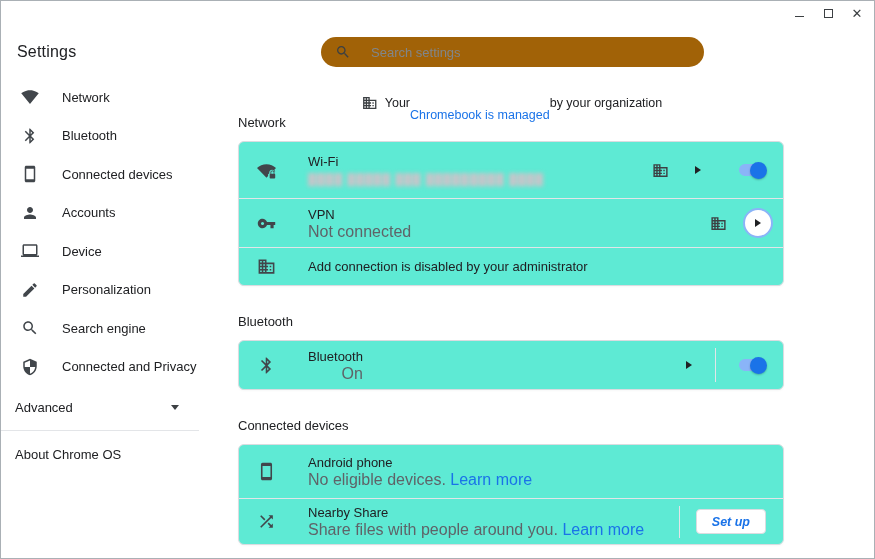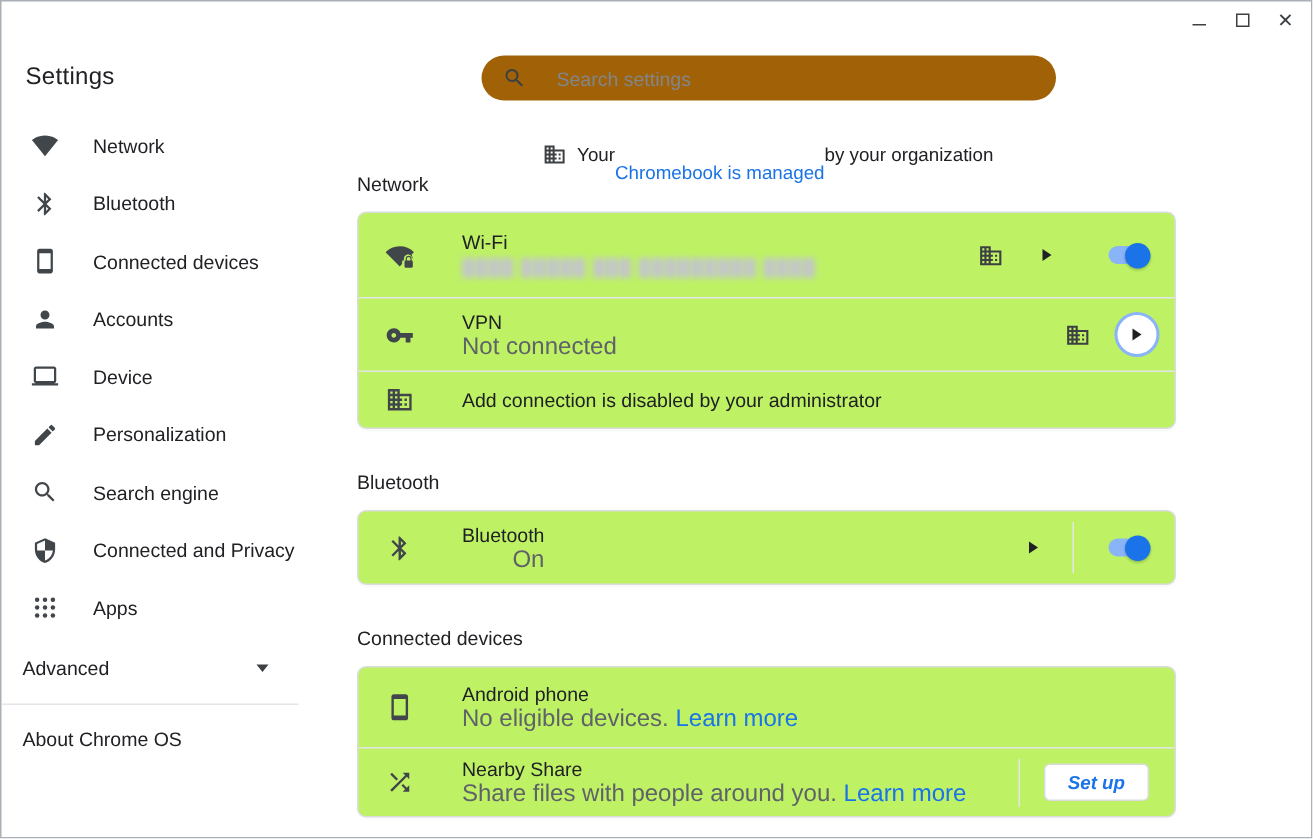--- a/index.html
+++ b/index.html
@@ -33,21 +33,21 @@
   .search-pill .ic { width:16px; height:16px; color:#3c4043; flex:0 0 16px; }
   .search-input { flex:1; margin-left:20px; border:none; outline:none; background:transparent; font-size:13px; color:#202124; font-family:inherit; }
   .search-input::placeholder { color:#80868b; }
   
   .managed-banner { position:absolute; left:511px; top:83px; transform:translateX(-50%); display:flex; align-items:center; white-space:nowrap; font-size:12.5px; color:#202124; }
   .managed-banner .ic { width:16px; height:16px; color:#3c4043; margin-right:7px; flex:0 0 16px; }
   .managed-link { color:#1a73e8; cursor:pointer;margin-top:24px; }
   
   .column { position:absolute; left:237px; top:108px; width:546px; }
   .section-header { font-size:13px; font-weight:500; color:#202124; margin-top:6px; height:15px; }
-  .card { margin-top:11px; background:#bef264; border:1px solid #dadce0; border-radius:6px; box-shadow:0 1px 2px rgba(60,64,67,.04); }
+  .card { margin-top:11px; background:#5eead4; border:1px solid #dadce0; border-radius:6px; box-shadow:0 1px 2px rgba(60,64,67,.04); }
   .section + .section { margin-top:28px; }
   .row { display:flex; align-items:center; padding:0 17px 0 18px; }
   .row + .row { border-top:1px solid #e3e5e8; }
   .row .lead-ic { width:19px; height:19px; color:#41464b; flex:0 0 19px; }
   .row-text { margin-left:32px; display:flex; flex-direction:column; justify-content:center; }
   .row-title { font-size:13px; color:#202124; line-height:16px; }
   .row-sub { font-size:16px; color:#5f6368; line-height:16px; margin-top:1px;text-align:right; }
   .redacted { filter: blur(2.2px); color:#c3c6ca; letter-spacing:1px; font-size:11px; user-select:none; }
   .right-group { margin-left:auto; display:flex; align-items:center; }
   .chev { width:0; height:0; border-top:4.5px solid transparent; border-bottom:4.5px solid transparent; border-left:6px solid #202124; }
@@ -182,26 +182,20 @@
             <use href="#i-search"></use>
           </svg>
         <span class="lbl">Search engine</span>
       </div>
       <div class="nav-item">
         <svg class="ic" fill="currentColor">
             <use href="#i-shield"></use>
           </svg>
         <span class="lbl">Connected and Privacy</span>
       </div>
-      <div class="nav-item">
-        <svg class="ic" fill="currentColor">
-            <use href="#i-apps"></use>
-          </svg>
-        <span class="lbl">Apps</span>
-      </div>
       <div class="advanced-row">
         <span class="lbl">Advanced</span>
         <span class="caret-down"></span>
       </div>
       <div class="side-divider"></div>
       <div class="about-row">
         <span>About Chrome OS</span>
       </div>
     </div>
   </div>

